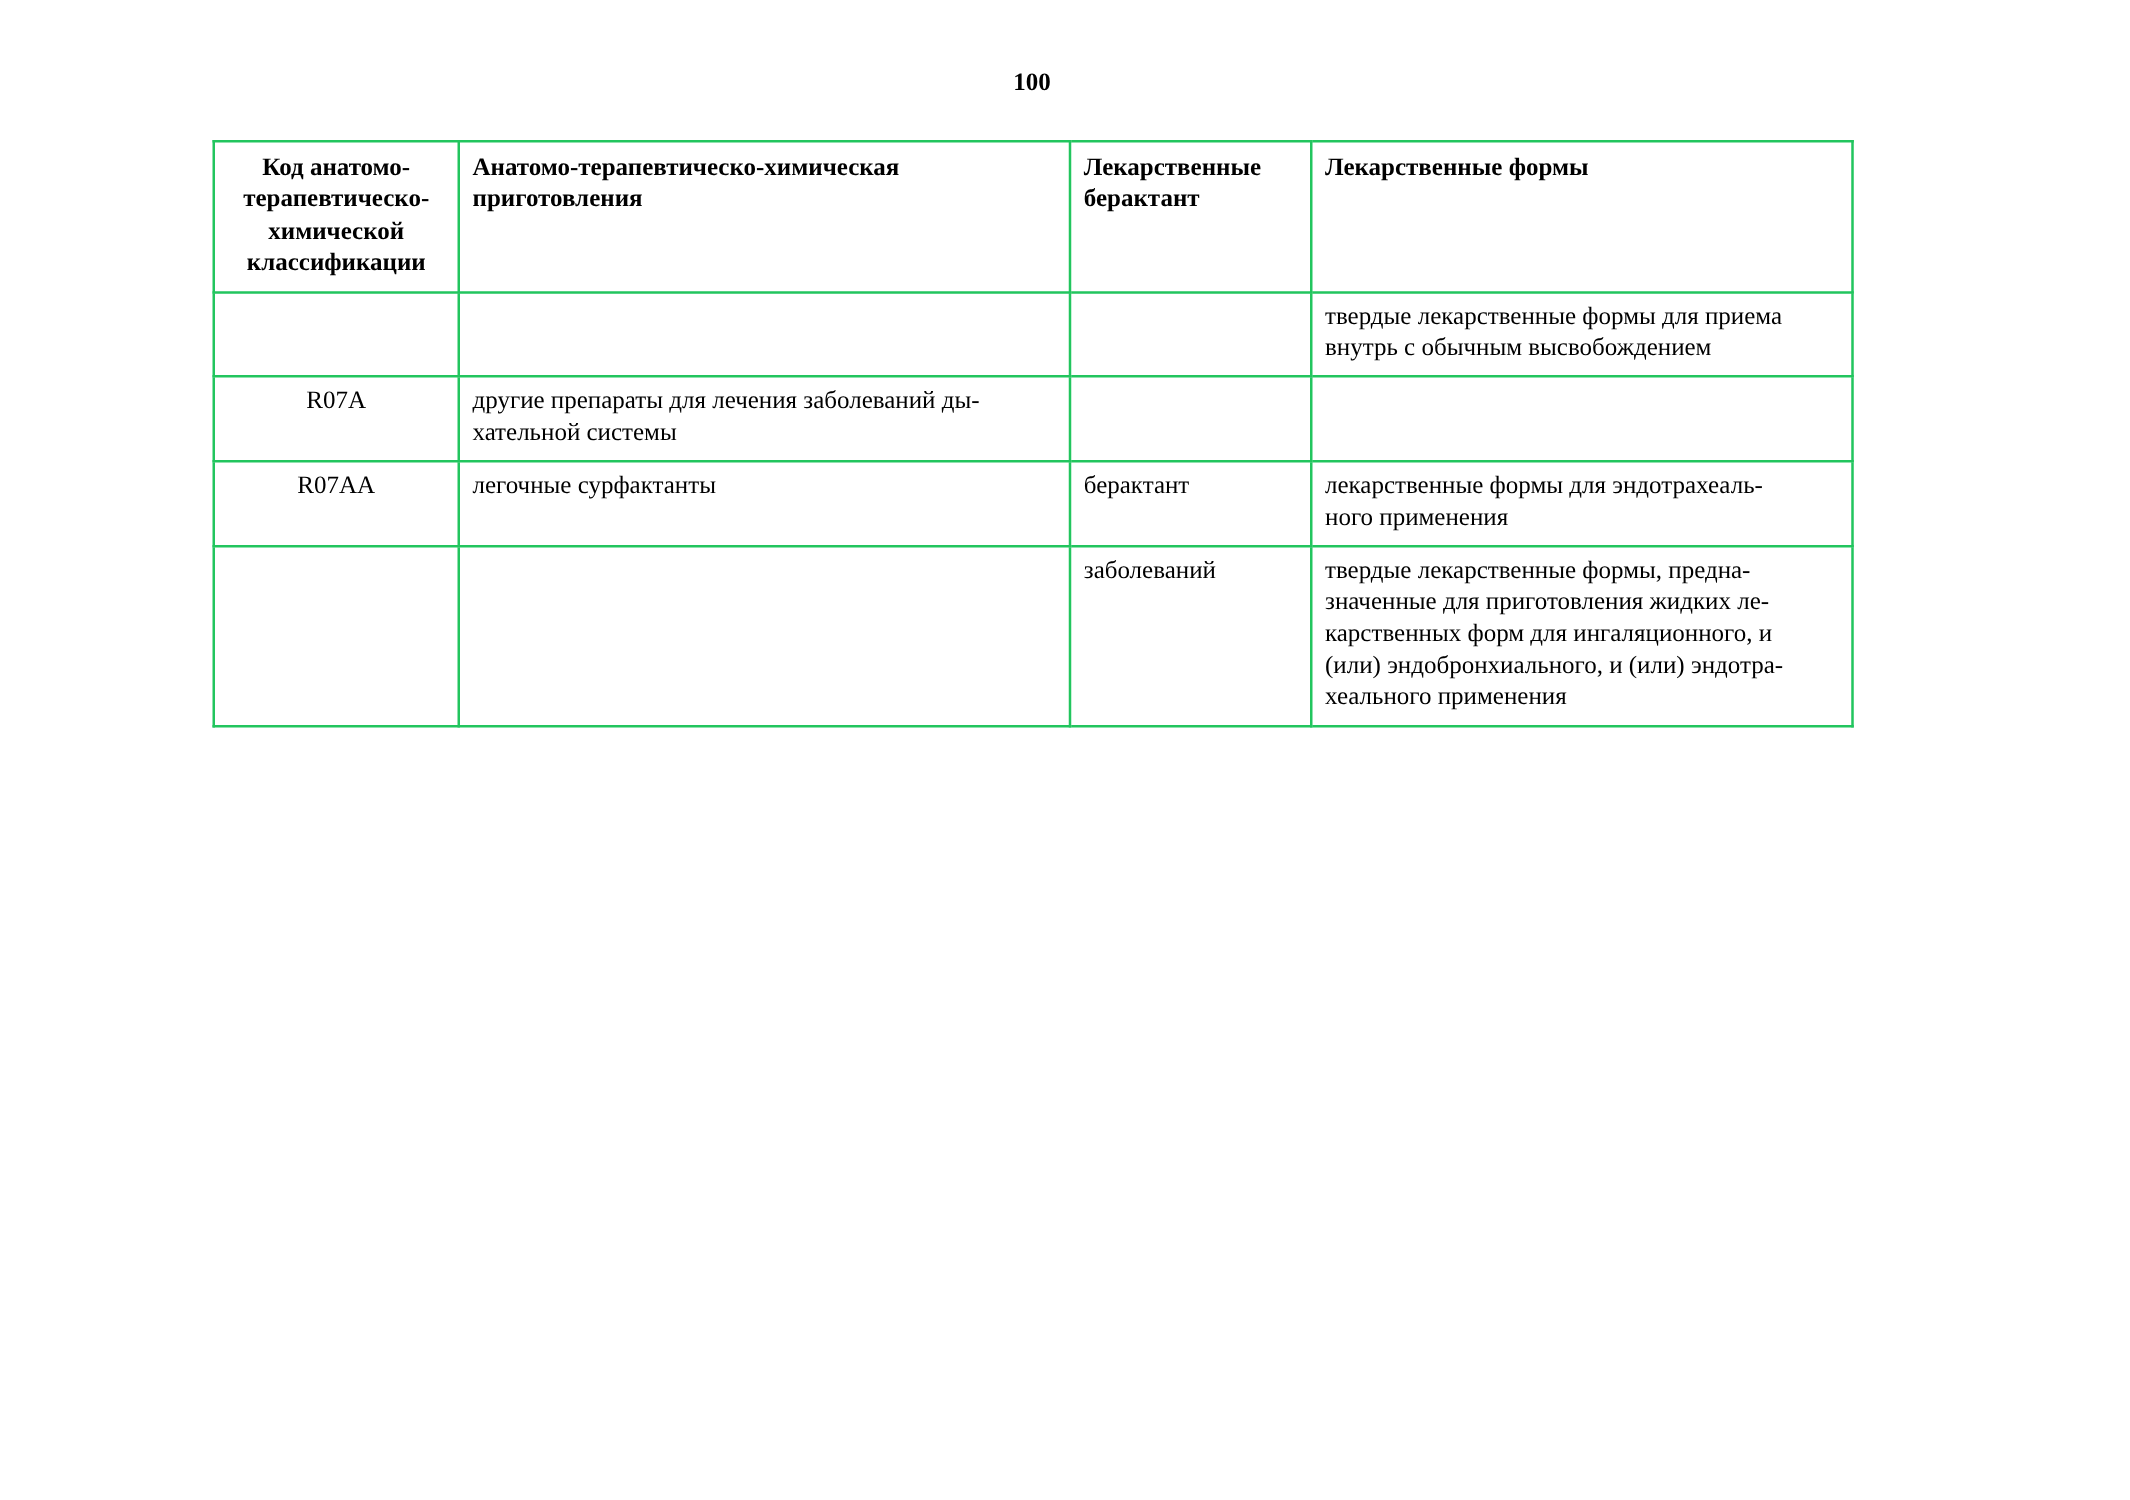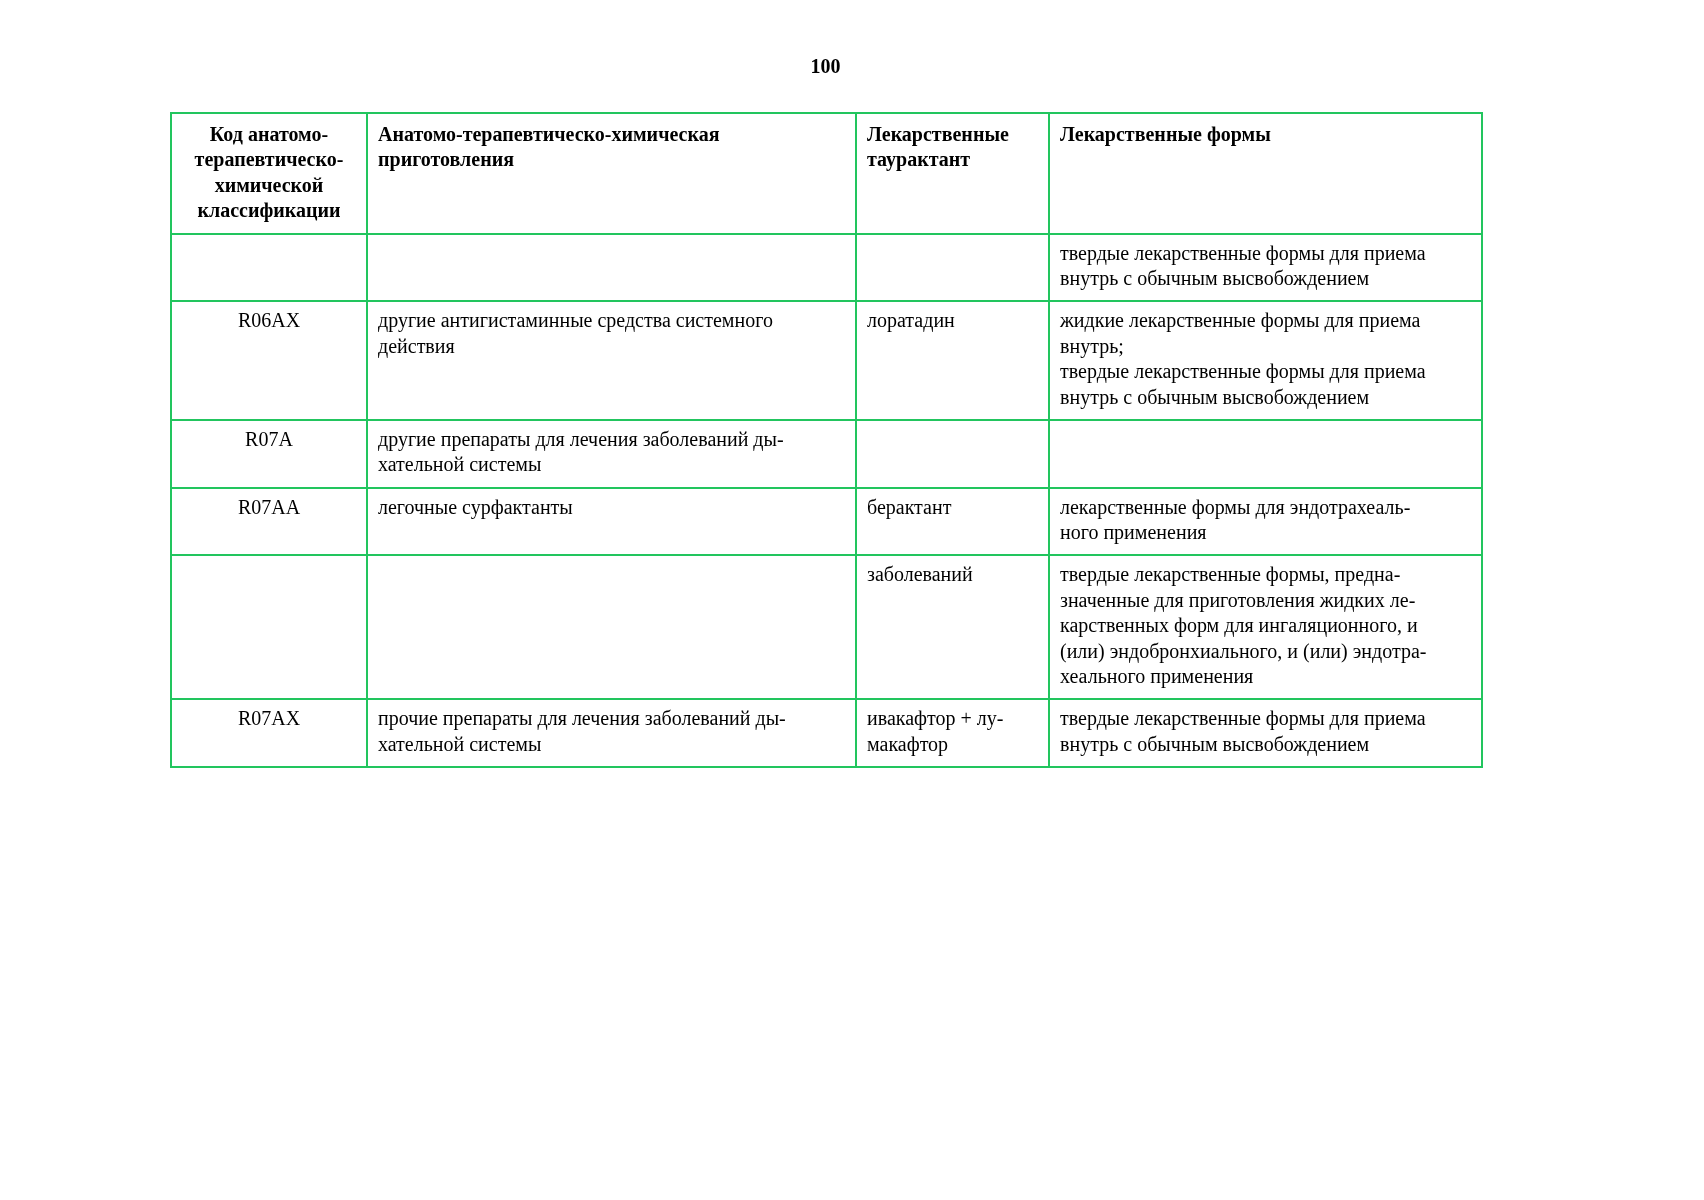--- a/index.html
+++ b/index.html
@@ -69,40 +69,30 @@
     </colgroup>
     <thead>
       <tr>
         <th class="col-code">Код анатомо-
 терапевтическо-
 химической
 классификации</th>
         <th class="col-class">Анатомо-терапевтическо-химическая
 приготовления</th>
         <th class="col-drug">Лекарственные
-таурактант</th>
+берактант</th>
         <th class="col-forms">Лекарственные формы</th>
       </tr>
     </thead>
     <tbody id="table-body">
         <tr>
           <td class="col-code"></td>
           <td class="col-class"></td>
           <td class="col-drug"></td>
           <td class="col-forms">твердые лекарственные формы для приема
-внутрь с обычным высвобождением</td>
-        </tr>
-        <tr>
-          <td class="col-code">R06AX</td>
-          <td class="col-class">другие антигистаминные средства системного
-действия</td>
-          <td class="col-drug">лоратадин</td>
-          <td class="col-forms">жидкие лекарственные формы для приема
-внутрь;
-твердые лекарственные формы для приема
 внутрь с обычным высвобождением</td>
         </tr>
         <tr>
           <td class="col-code">R07A</td>
           <td class="col-class">другие препараты для лечения заболеваний ды-
 хательной системы</td>
           <td class="col-drug"></td>
           <td class="col-forms"></td>
         </tr>
         <tr>
@@ -115,25 +105,16 @@
         <tr>
           <td class="col-code"></td>
           <td class="col-class"></td>
           <td class="col-drug">заболеваний</td>
           <td class="col-forms">твердые лекарственные формы, предна-
 значенные для приготовления жидких ле-
 карственных форм для ингаляционного, и
 (или) эндобронхиального, и (или) эндотра-
 хеального применения</td>
         </tr>
-        <tr>
-          <td class="col-code">R07AX</td>
-          <td class="col-class">прочие препараты для лечения заболеваний ды-
-хательной системы</td>
-          <td class="col-drug">ивакафтор + лу-
-макафтор</td>
-          <td class="col-forms">твердые лекарственные формы для приема
-внутрь с обычным высвобождением</td>
-        </tr>
       </tbody>
   </table>
 
 </div>
 
 </body></html>

